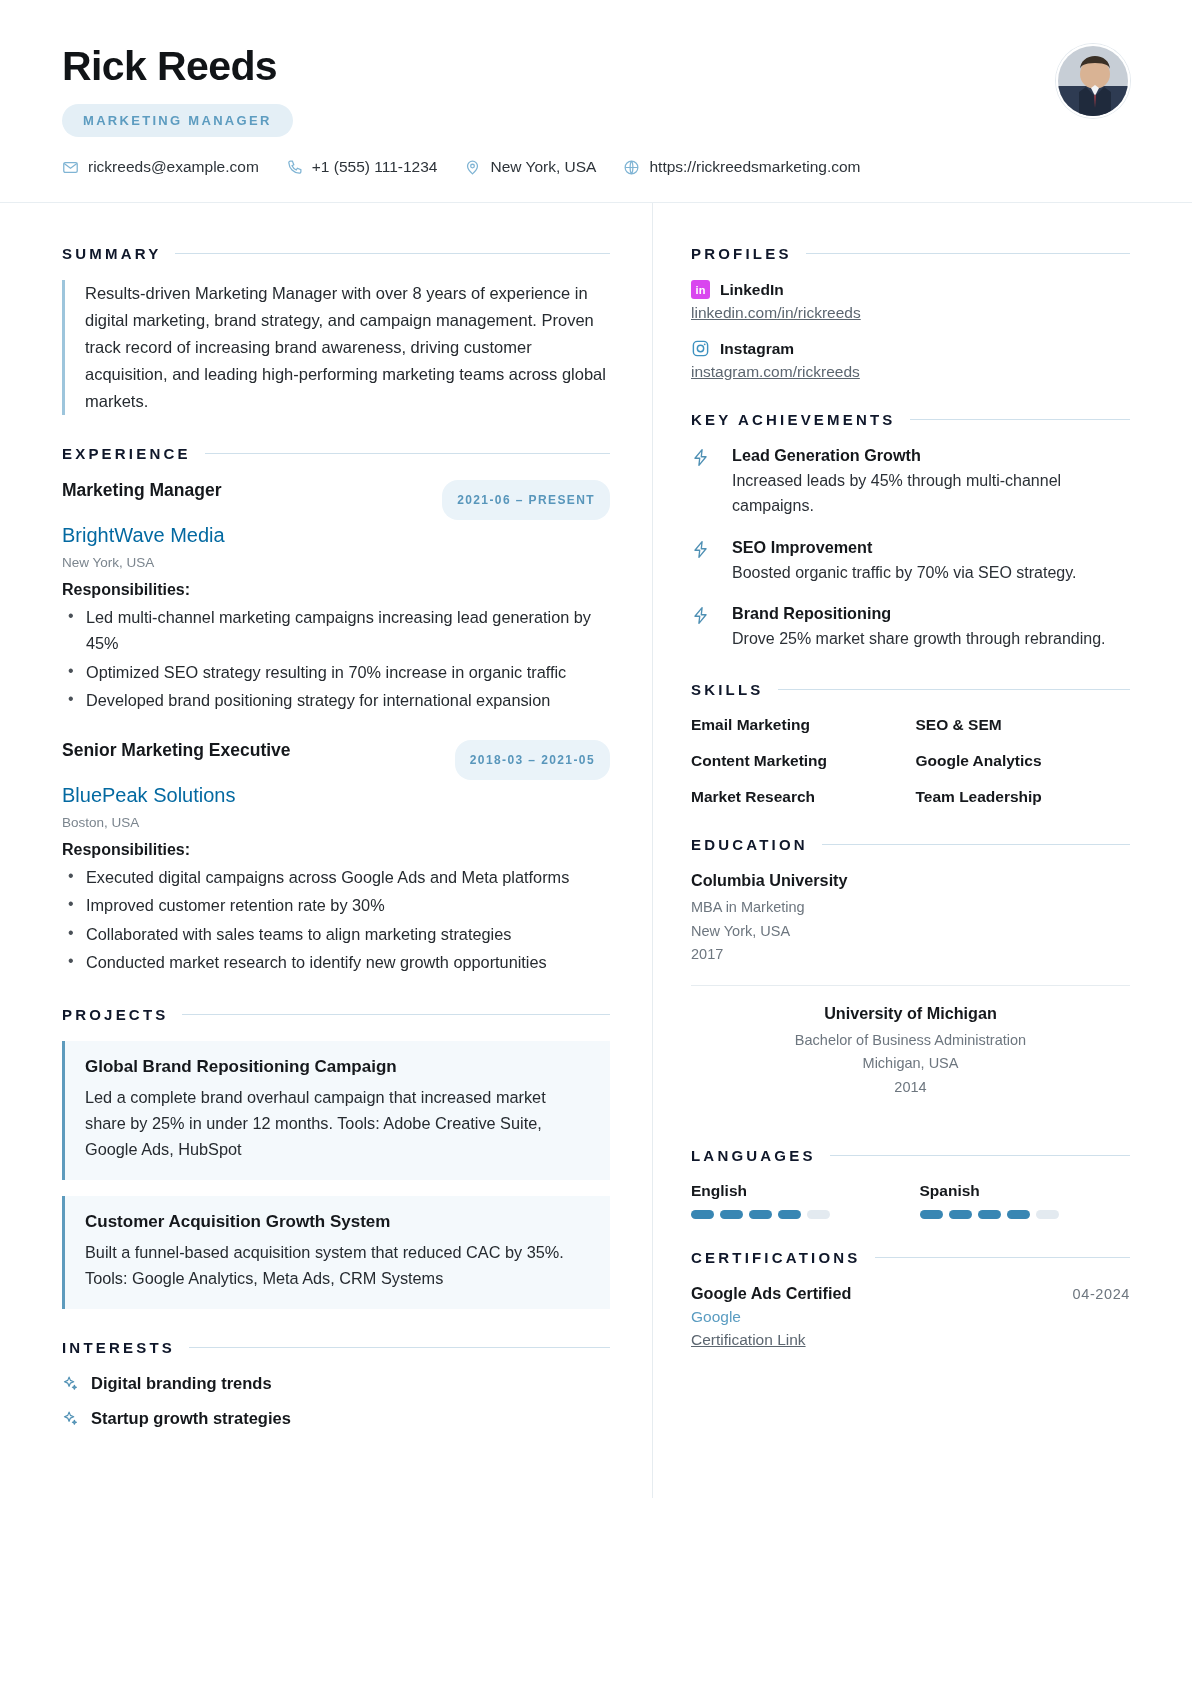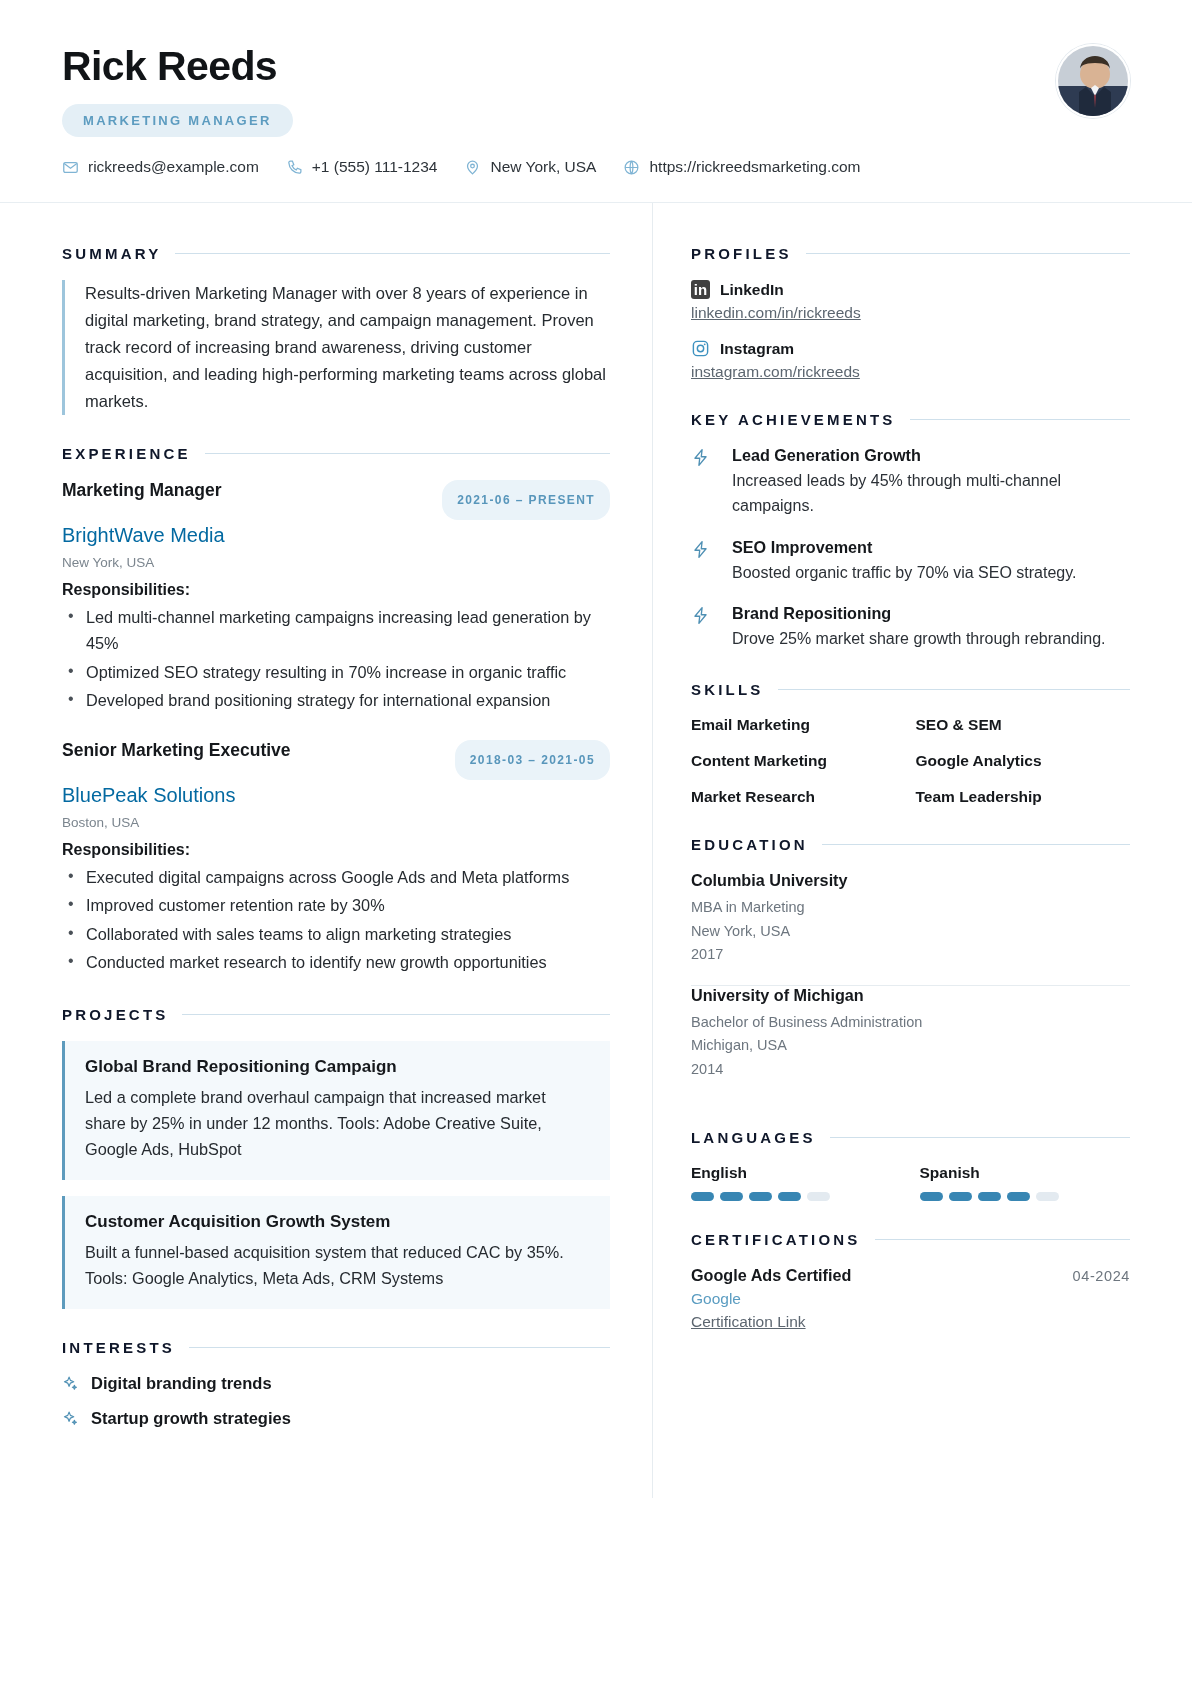--- a/index.html
+++ b/index.html
@@ -225,24 +225,24 @@
   }
   .profile-url {
     display: block;
     margin-top: 5px;
     font-size: 15.5px;
     color: #5c6670;
     text-decoration: underline;
   }
   .li-badge {
     width: 19px; height: 19px;
-    background: #404040;
+    background: #d946ef;
     border-radius: 3px;
     color: #fff;
-    font-size: 15px;
+    font-size: 11px;
     font-weight: 700;
     display: flex;
     align-items: center;
     justify-content: center;
     font-family: "Liberation Sans", sans-serif;
   }
 
   
   .ach { display: flex; gap: 22px; margin-bottom: 19px; }
   .ach .bolt { color: #4f90b4; flex: 0 0 auto; padding-top: 2px; }
@@ -268,21 +268,22 @@
   .skill {
     font-size: 15.5px;
     font-weight: 700;
     color: #15181c;
   }
 
   
   .edu { padding-bottom: 18px; }
   .edu + .edu {
     border-top: 1px solid #e6ecf0;
-    padding-top: 0;
+    padding-top: 18px;
+    text-align: center;
   }
   .edu-school {
     font-size: 16.2px;
     font-weight: 700;
     color: #15181c;
     margin-bottom: 6px;
   }
   .edu-line {
     font-size: 14.5px;
     color: #6d767f;

